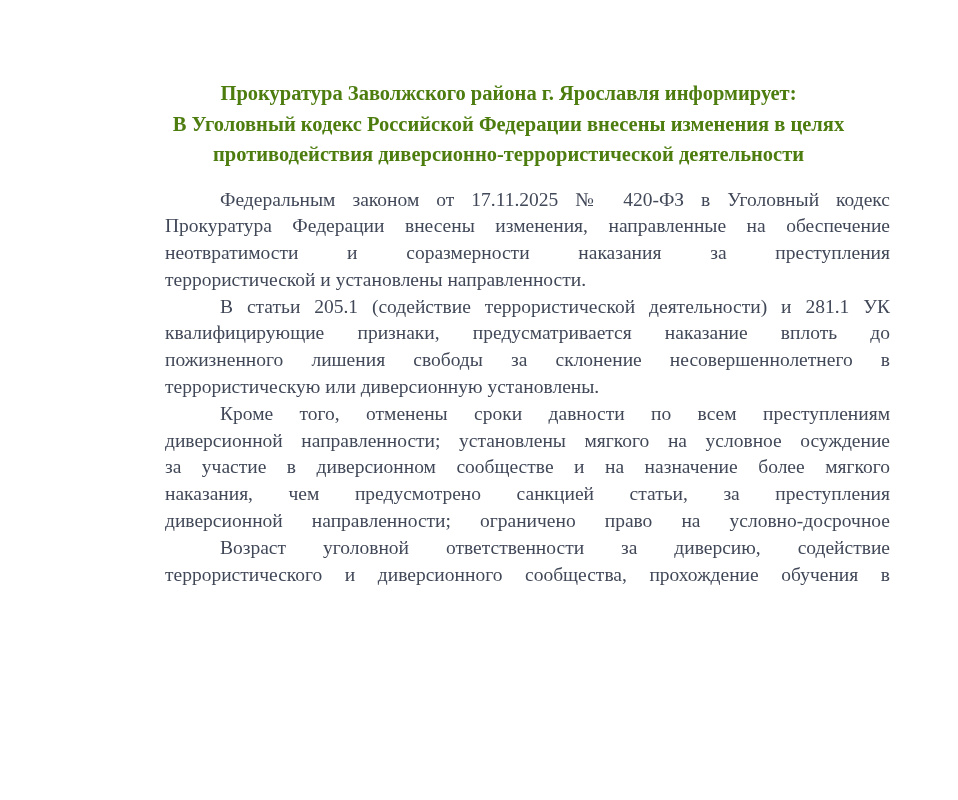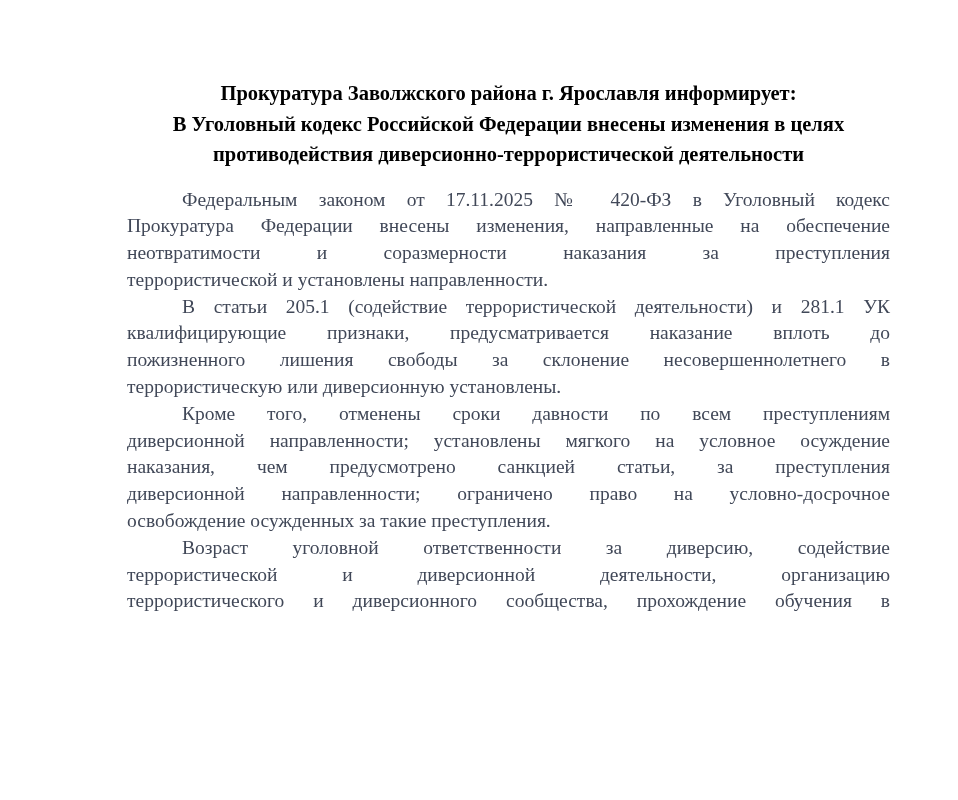--- a/index.html
+++ b/index.html
@@ -19,38 +19,39 @@
   .content {
     box-sizing: border-box;
     width: 958px;
     padding: 78px 68px 0 127px; 
   }
   .doc-title {
     text-align: center;
     font-weight: bold;
     font-size: 20.5px;
     line-height: 30.5px;
-    color: #000000;
+    color: #4d7c0f;
     margin: 0 0 17px 0;
   }
   .title-line {
     display: block;
   }
   .para {
     margin: 0;
     padding: 0;
     font-size: 19.5px;
     line-height: 26.8px;
   }
   
   .line {
     display: block;
     text-align: justify;
     text-align-last: justify;
     white-space: normal;
+    margin-left: 38px;
   }
   .line.first {
     text-indent: 55px;
   }
   .line.last {
     text-align-last: left;
   }
 </style>
 </head>
 <body>
@@ -76,26 +77,25 @@
       <p class="para">
         <span class="line first">В статьи 205.1 (содействие террористической деятельности) и 281.1 УК</span>
         <span class="line">квалифицирующие признаки, предусматривается наказание вплоть до</span>
         <span class="line">пожизненного лишения свободы за склонение несовершеннолетнего в</span>
         <span class="line last">террористическую или диверсионную установлены.</span>
       </p>
 
       <p class="para">
         <span class="line first">Кроме того, отменены сроки давности по всем преступлениям</span>
         <span class="line">диверсионной направленности; установлены мягкого на условное осуждение</span>
+        <span class="line">за участие в диверсионном сообществе и на назначение более мягкого</span>
         <span class="line">наказания, чем предусмотрено санкцией статьи, за преступления</span>
         <span class="line">диверсионной направленности; ограничено право на условно-досрочное</span>
-        <span class="line last">освобождение осужденных за такие преступления.</span>
       </p>
 
       <p class="para">
         <span class="line first">Возраст уголовной ответственности за диверсию, содействие</span>
-        <span class="line">террористической и диверсионной деятельности, организацию</span>
         <span class="line">террористического и диверсионного сообщества, прохождение обучения в</span>
       </p>
 
     </div>
   </div>
 </div>
 
 </body></html>

